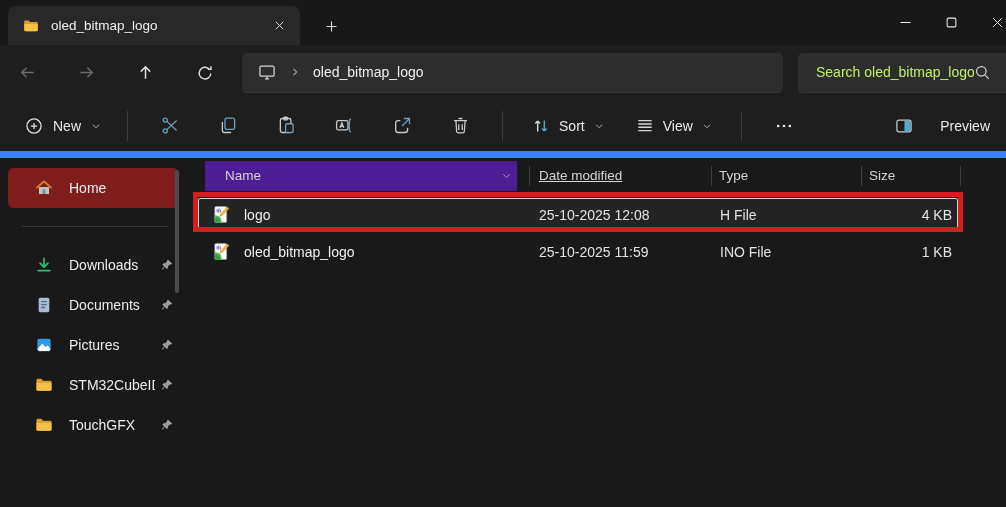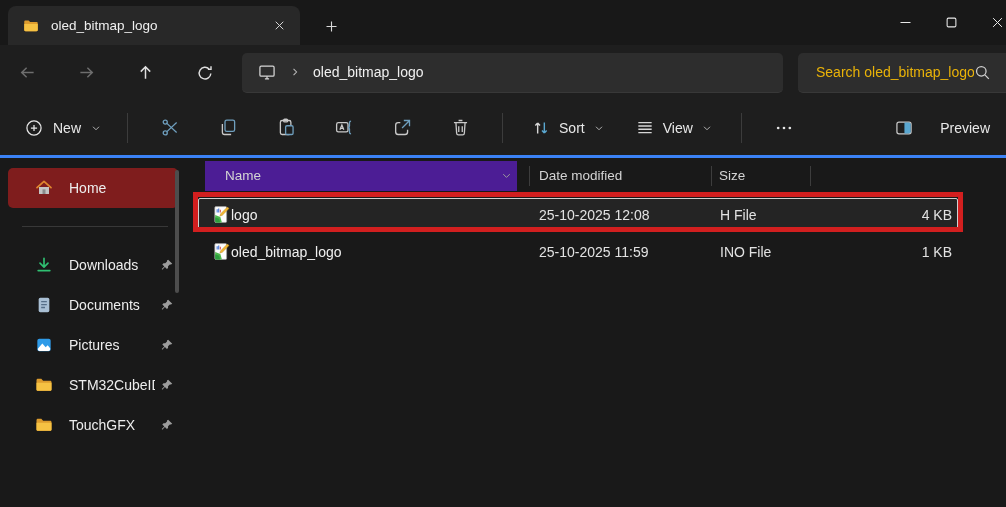--- a/index.html
+++ b/index.html
@@ -32,25 +32,25 @@
     margin-left:17px; width:541px; height:40px; background:#2d2d2d; border-radius:5px;
     display:flex; align-items:center; padding:0 12px 0 15px; gap:11px; flex:0 0 auto;
     border-bottom:1px solid #383838;
   }
   .addr-text { font-size:14px; color:#f0f0f0; }
   .searchbar {
     margin-left:15px; width:220px; height:40px; background:#2d2d2d; border-radius:5px;
     display:flex; align-items:center; padding:0 10px 0 18px; flex:0 0 auto; position:relative;
     border-bottom:1px solid #383838;
   }
-  .search-text { color:#eab308; max-width:158px; white-space:nowrap; overflow:hidden; }
+  .search-text { color:#bef264; max-width:158px; white-space:nowrap; overflow:hidden; }
   .search-mag { position:absolute; left:175px; top:10px; }
 
   
-  .toolbar { height:58px; background:#1e1e1e; display:flex; align-items:center; border-bottom:3px solid #3b82f6; }
+  .toolbar { height:58px; background:#1e1e1e; display:flex; align-items:center; border-bottom:7px solid #3b82f6; }
   .tb-new { margin-left:12px; height:40px; display:flex; align-items:center; gap:9px; padding:0 12px; border-radius:4px; }
   .tb-sep { width:1px; height:30px; background:#3c3c3c; margin:0 13px; flex:0 0 auto; }
   .tb-btn { width:44px; height:40px; display:grid; place-items:center; border-radius:4px; margin:0 7px; flex:0 0 auto; }
   .tb-drop { height:40px; display:flex; align-items:center; gap:8px; padding:0 12px; border-radius:4px; margin:0 3px; flex:0 0 auto;text-align:right; }
   .tb-spacer { flex:1; }
   .tb-preview { height:40px; display:flex; align-items:center; gap:26px; padding:0 14px; border-radius:4px; margin-right:2px; }
 
   
   .content { display:flex; height:349px; position:relative; }
   .sidebar { width:190px; flex:0 0 auto; padding-top:10px; position:relative; }
@@ -65,30 +65,30 @@
   .side-scroll { position:absolute; right:11px; top:12px; width:4px; height:123px; background:#4d4d4d; border-radius:2px; }
 
   .main { flex:1; position:relative; }
   
   .cols { height:35px; display:flex; align-items:center; font-size:13.5px; color:#d4d4d4; position:relative; }
   .col { position:relative; display:flex; align-items:center; height:35px; }
   .col-name { width:341px; }
   .col-name .cell { margin-left:15px; width:312px; height:30px; background:#4c1d95; display:flex; align-items:center; padding-left:20px; position:relative; }
   .sort-asc { position:absolute; left:158px; top:1px; }
   .col-filter { position:absolute; right:4px; top:8px; }
-  .col-date { width:181px; padding-left:8px; }
+  .col-date { width:181px; padding-left:8px;text-decoration:underline; }
   .col-type { width:150px; padding-left:7px; }
   .col-size { width:99px; padding-left:7px; }
   .col-div { width:1px; height:20px; background:#3d3d3d; position:absolute; top:8px; }
 
   
   .rows { position:relative; margin-top:3px; }
   .frow { height:37px; display:grid; grid-template-columns:341px 181px 150px 99px; align-items:center; position:relative; }
   .sel-bg { position:absolute; left:8px; right:48px; top:2px; bottom:2px; background:#242424; border:1px solid #d0d0d0; border-radius:2px; }
-  .cell-name { display:flex; align-items:center; padding-left:22px; position:relative; }
+  .cell-name { display:flex; align-items:center; gap:13px; padding-left:22px; position:relative; }
   .cell-date, .cell-type { padding-left:8px; color:#e2e2e2; position:relative; }
   .cell-size { text-align:right; padding-right:9px; color:#e2e2e2; position:relative; }
   .fname { color:#f0f0f0; }
   .annotation {
     position:absolute; left:3px; top:-4px; width:770px; height:40px;
     border:5px solid #d21f1f; pointer-events:none; z-index:5;
   }
 </style>
 </head>
 <body>
@@ -343,20 +343,24 @@
         <div class="cell">
           <span>Name</span>
           <svg class="col-filter" width="13" height="13" viewBox="0 0 24 24" fill="none" stroke="#9d9d9d" stroke-width="1.8">
               <path d="M6 9.5l6 6 6-6"></path>
             </svg>
         </div>
         <span class="col-div" style="left:339px"></span>
       </div>
       <div class="col col-date">
         <span>Date modified</span>
+        <span class="col-div" style="right:0"></span>
+      </div>
+      <div class="col col-type">
+        <span>Type</span>
         <span class="col-div" style="right:0"></span>
       </div>
       <div class="col col-size">
         <span>Size</span>
         <span class="col-div" style="right:0"></span>
       </div>
     </div>
 
     <div class="rows">
 

